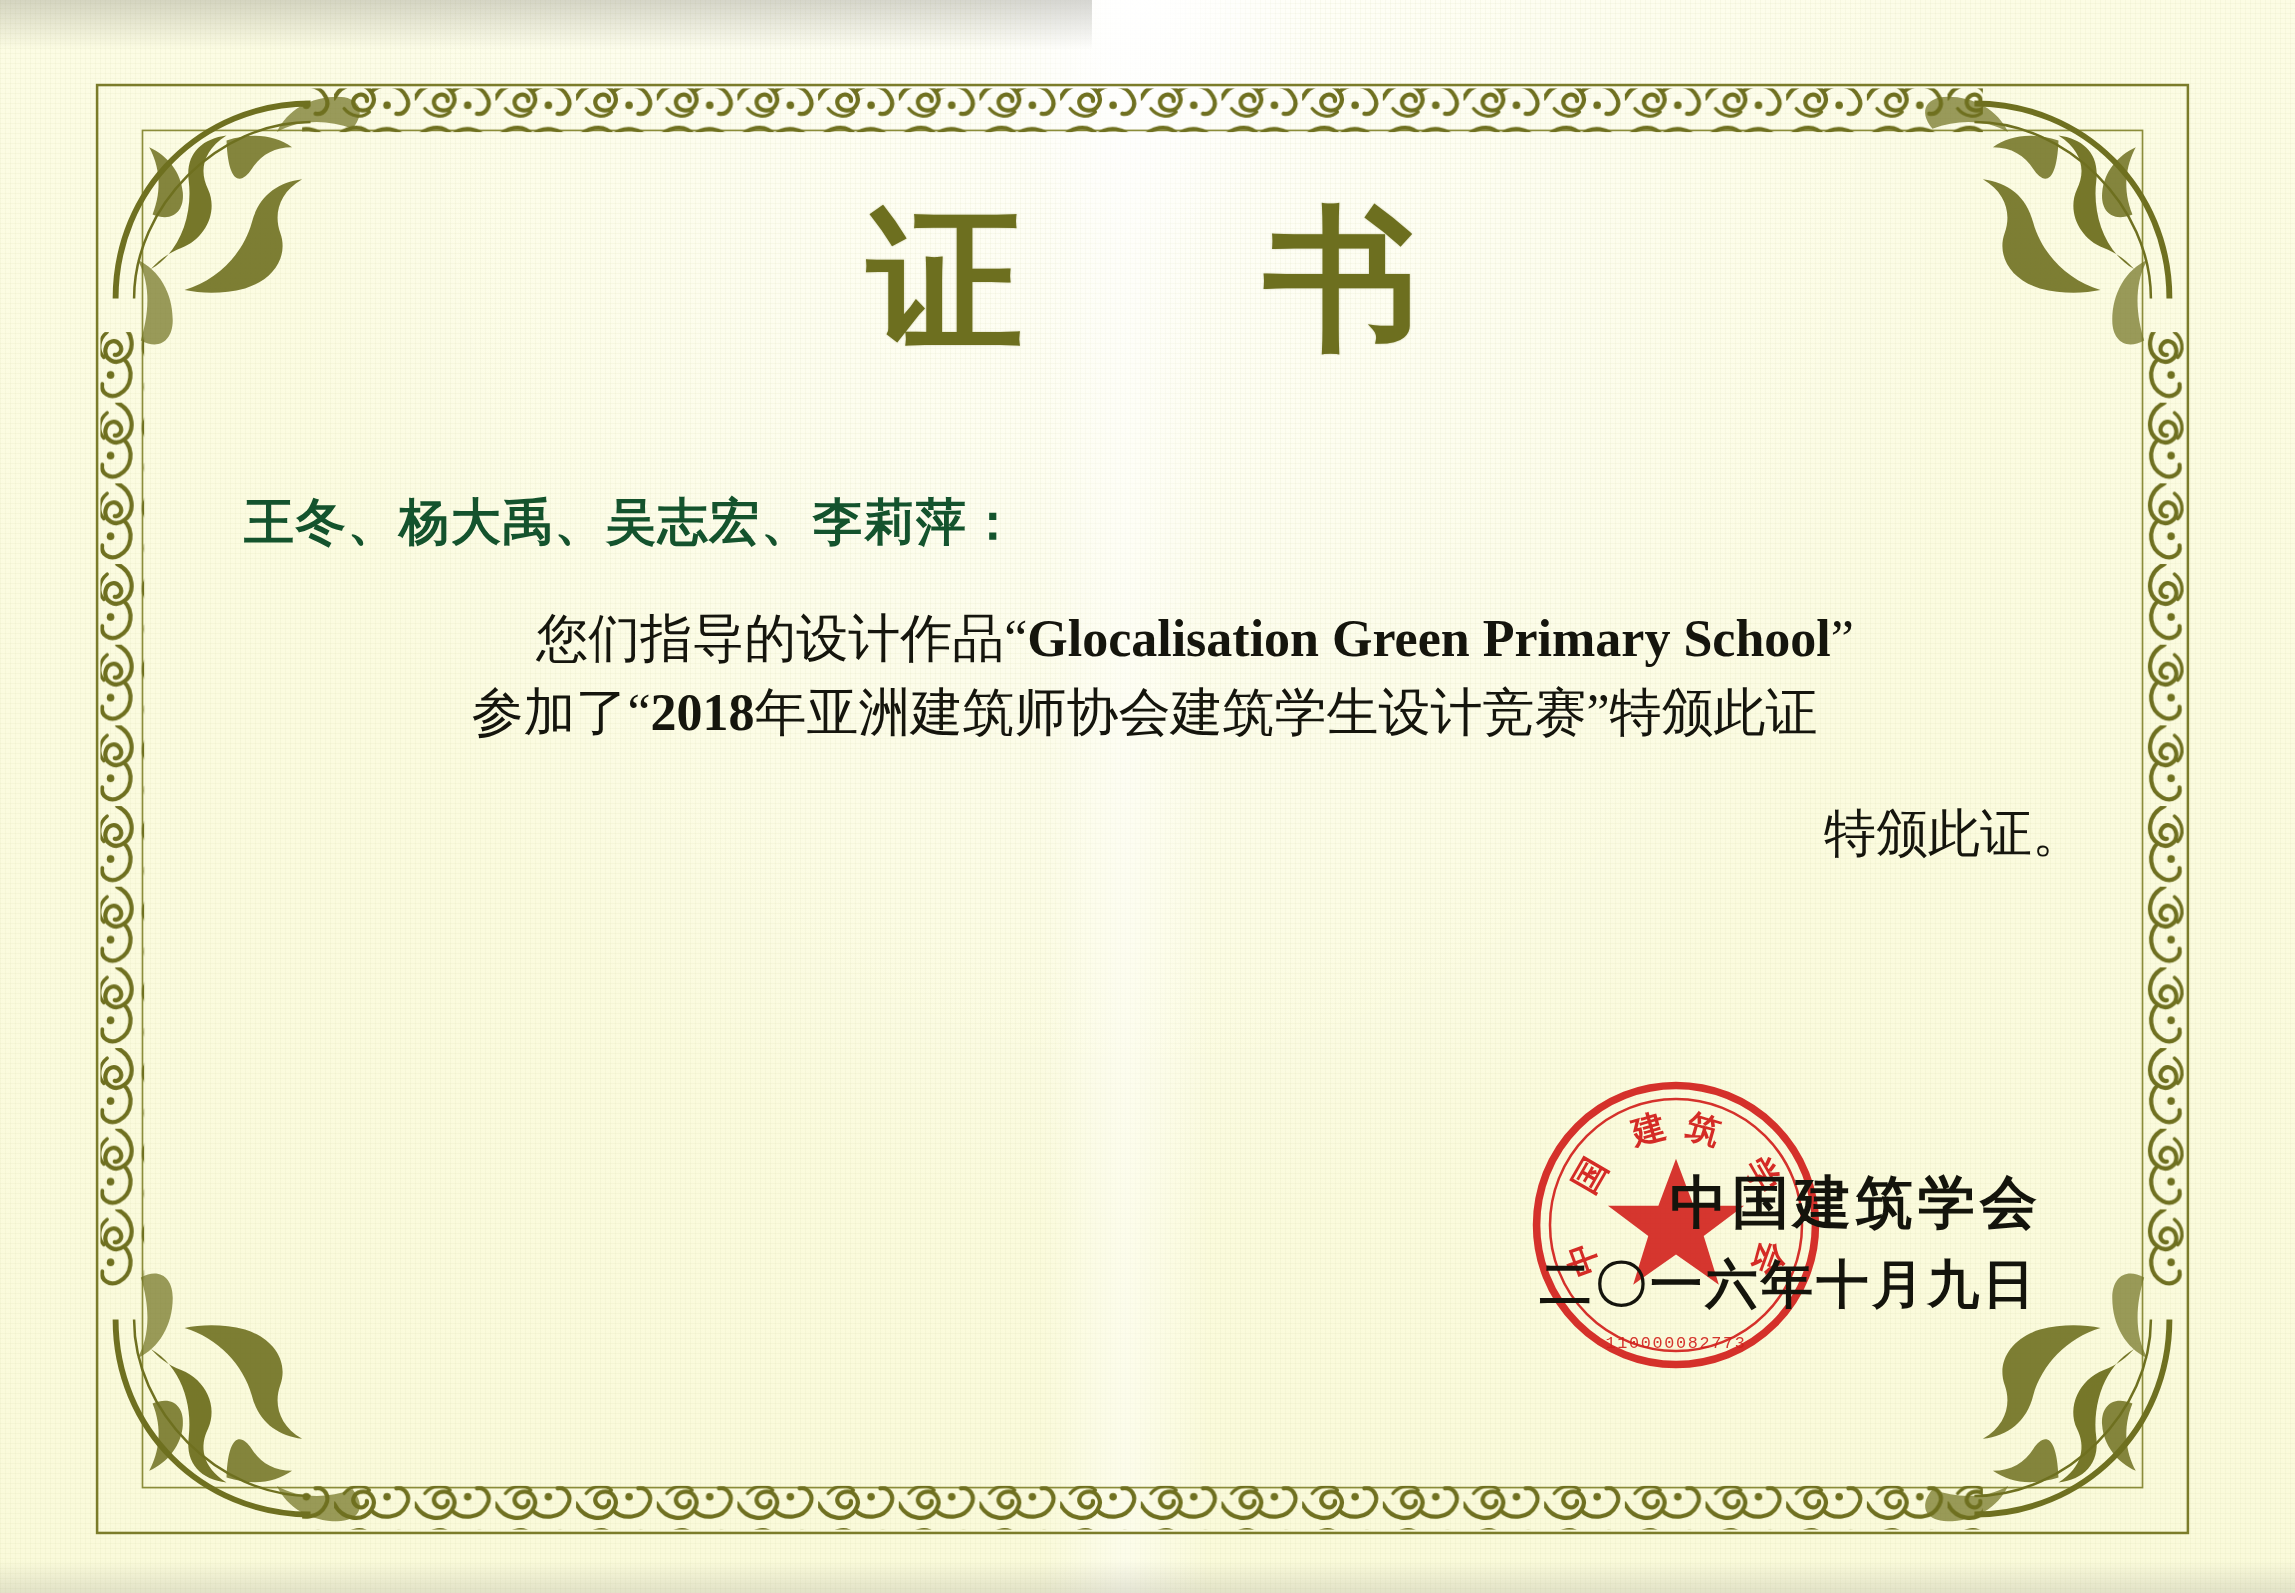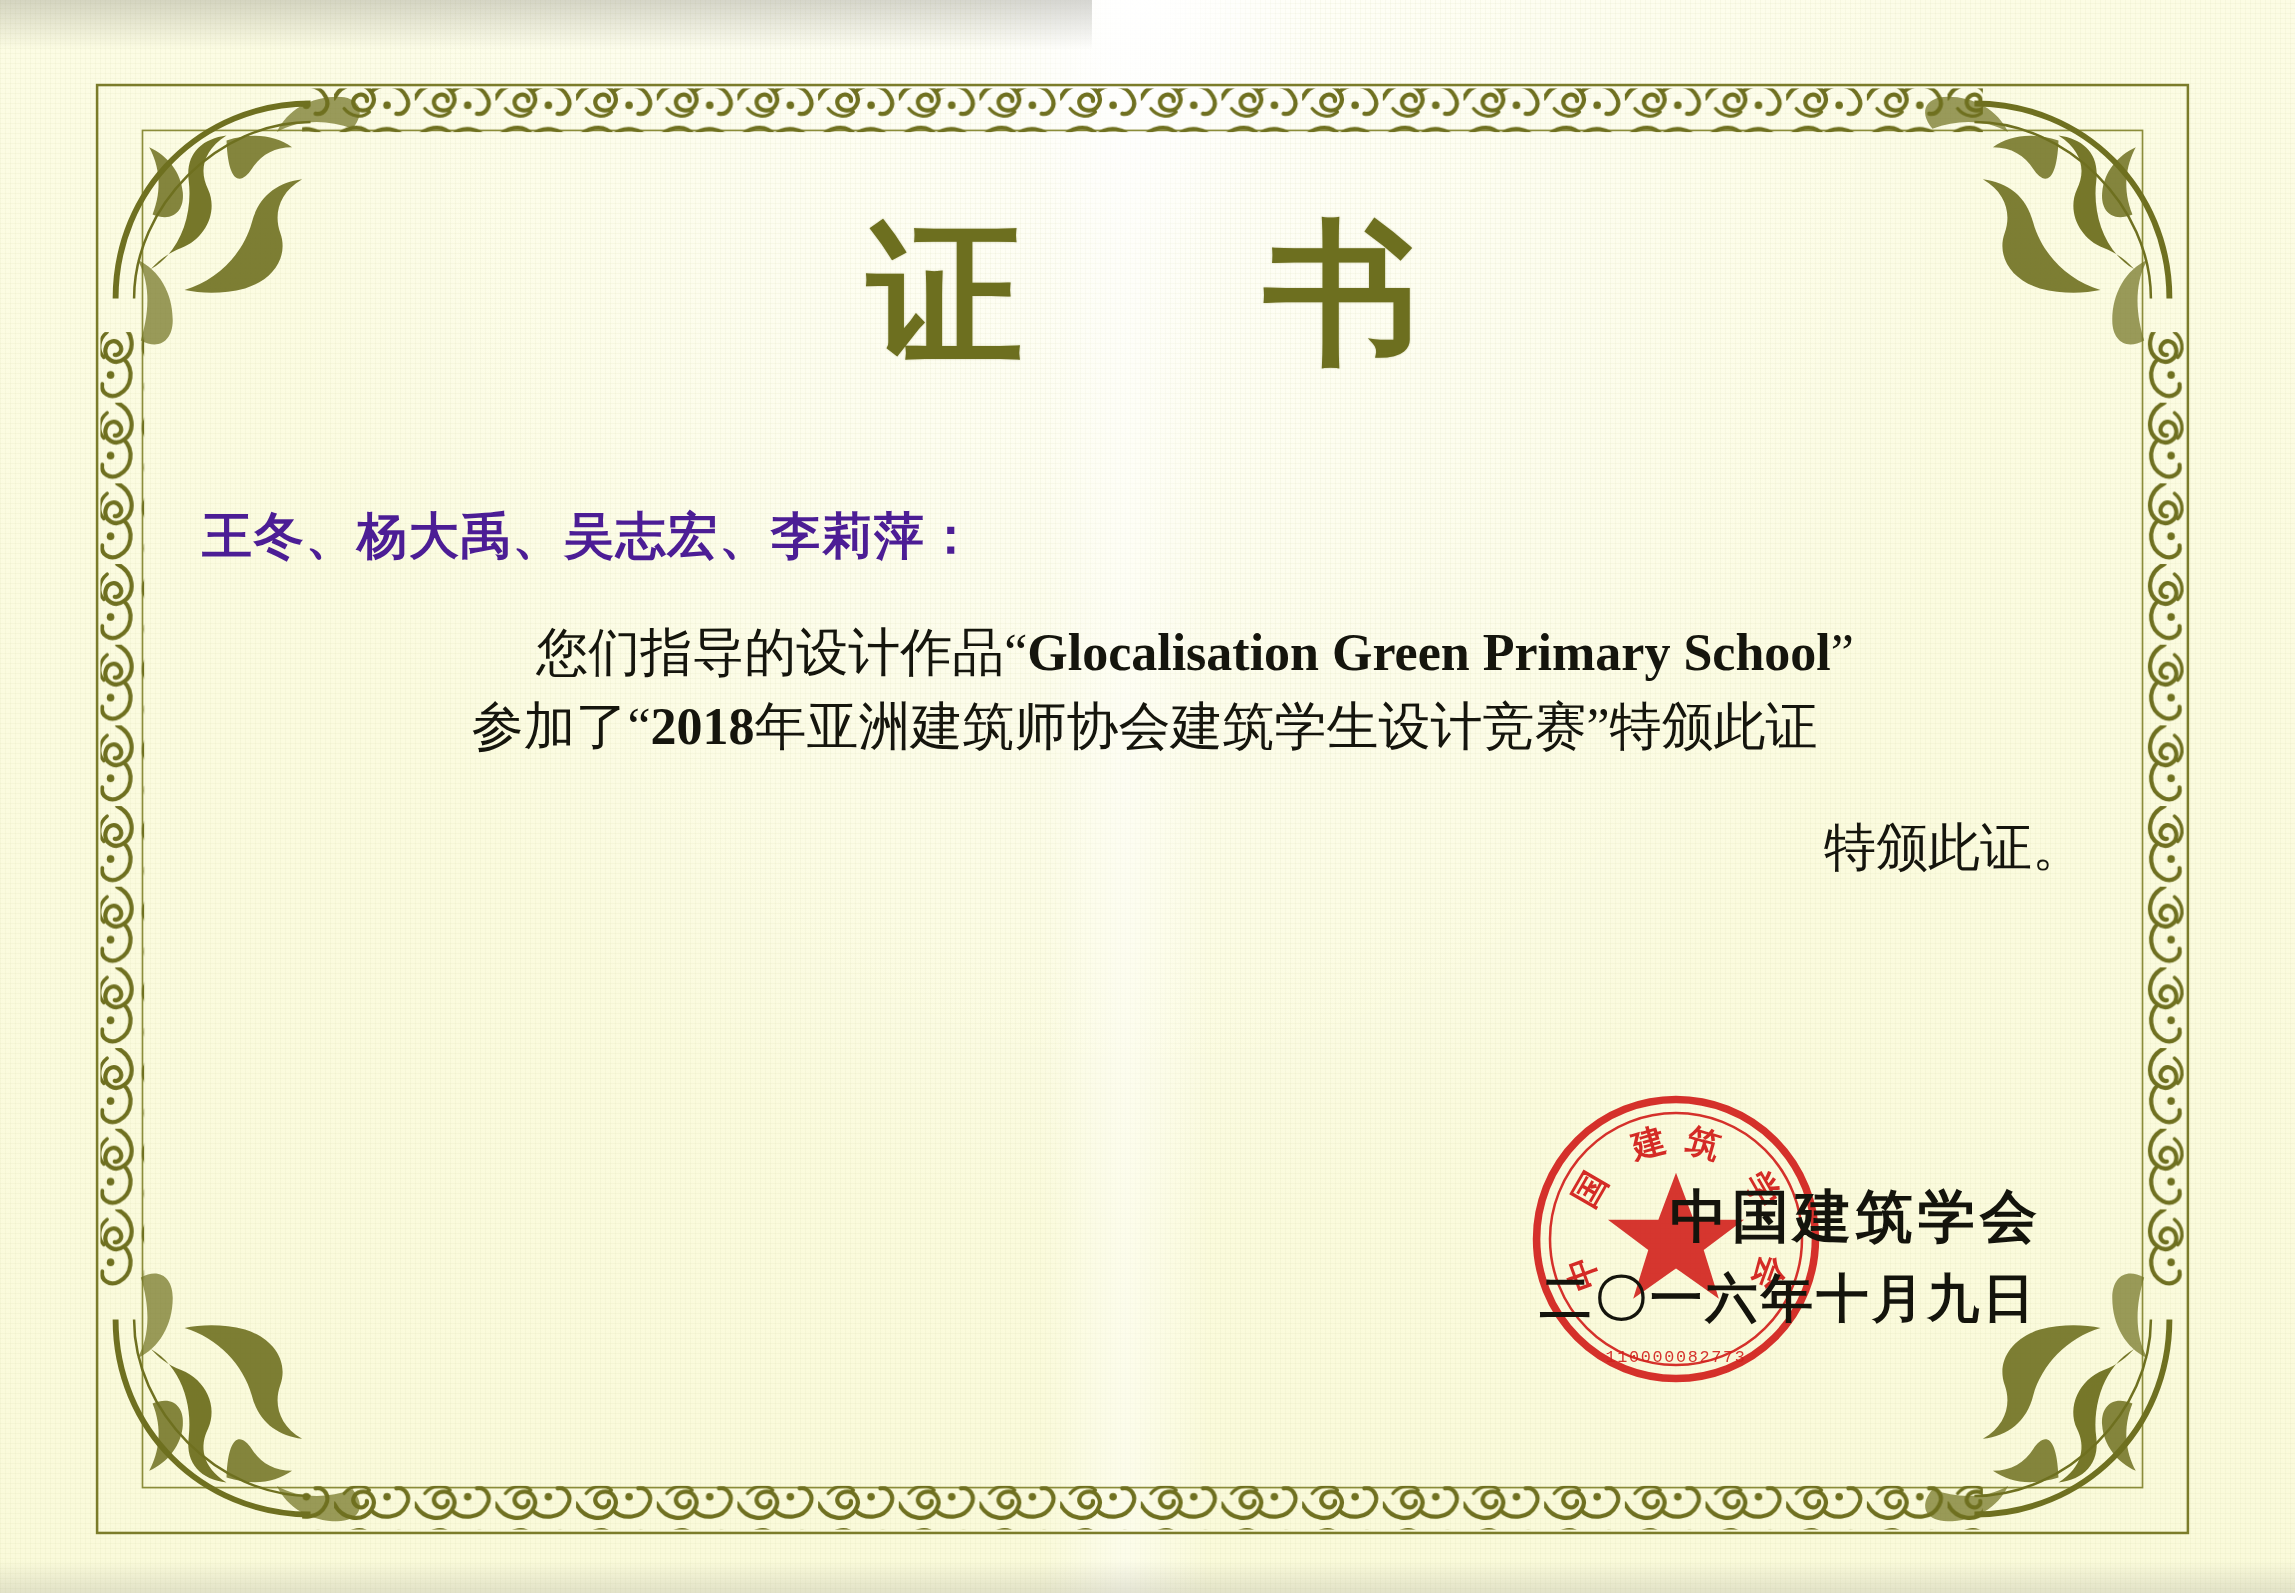--- a/index.html
+++ b/index.html
@@ -74,44 +74,45 @@
     top: 80px;
     width: 2101px;
     height: 1458px;
   }
   .frame svg { display: block; }
 
   
   .content {
     position: absolute;
     left: 202px;
-    top: 193px;
+    top: 179px;
     width: 1882px;
     height: 1244px;
   }
 
   .cert-title {
     text-align: center;
     color: #6d6f1f;
     font-family: "Liberation Serif", serif;
     font-size: 155px;
     font-weight: 700;
     letter-spacing: 101px;
     text-indent: 101px;
     line-height: 1.0;
     margin-top: 25px;
     text-shadow: 0 0 1.7px rgba(109,111,31,0.45);
   }
 
   .salutation {
     margin-top: 130px;
+    margin-left: 42px;
     font-family: "Liberation Sans", sans-serif;
     font-weight: 700;
     font-size: 50px;
-    color: #4c1d95;
+    color: #14532d;
     letter-spacing: 1.7px;
   }
 
   .body-block {
     margin-top: 46px;
     margin-left: 29px;
     width: 1827px;
     font-family: "Liberation Serif", serif;
     font-size: 52px;
     color: #15150d;

